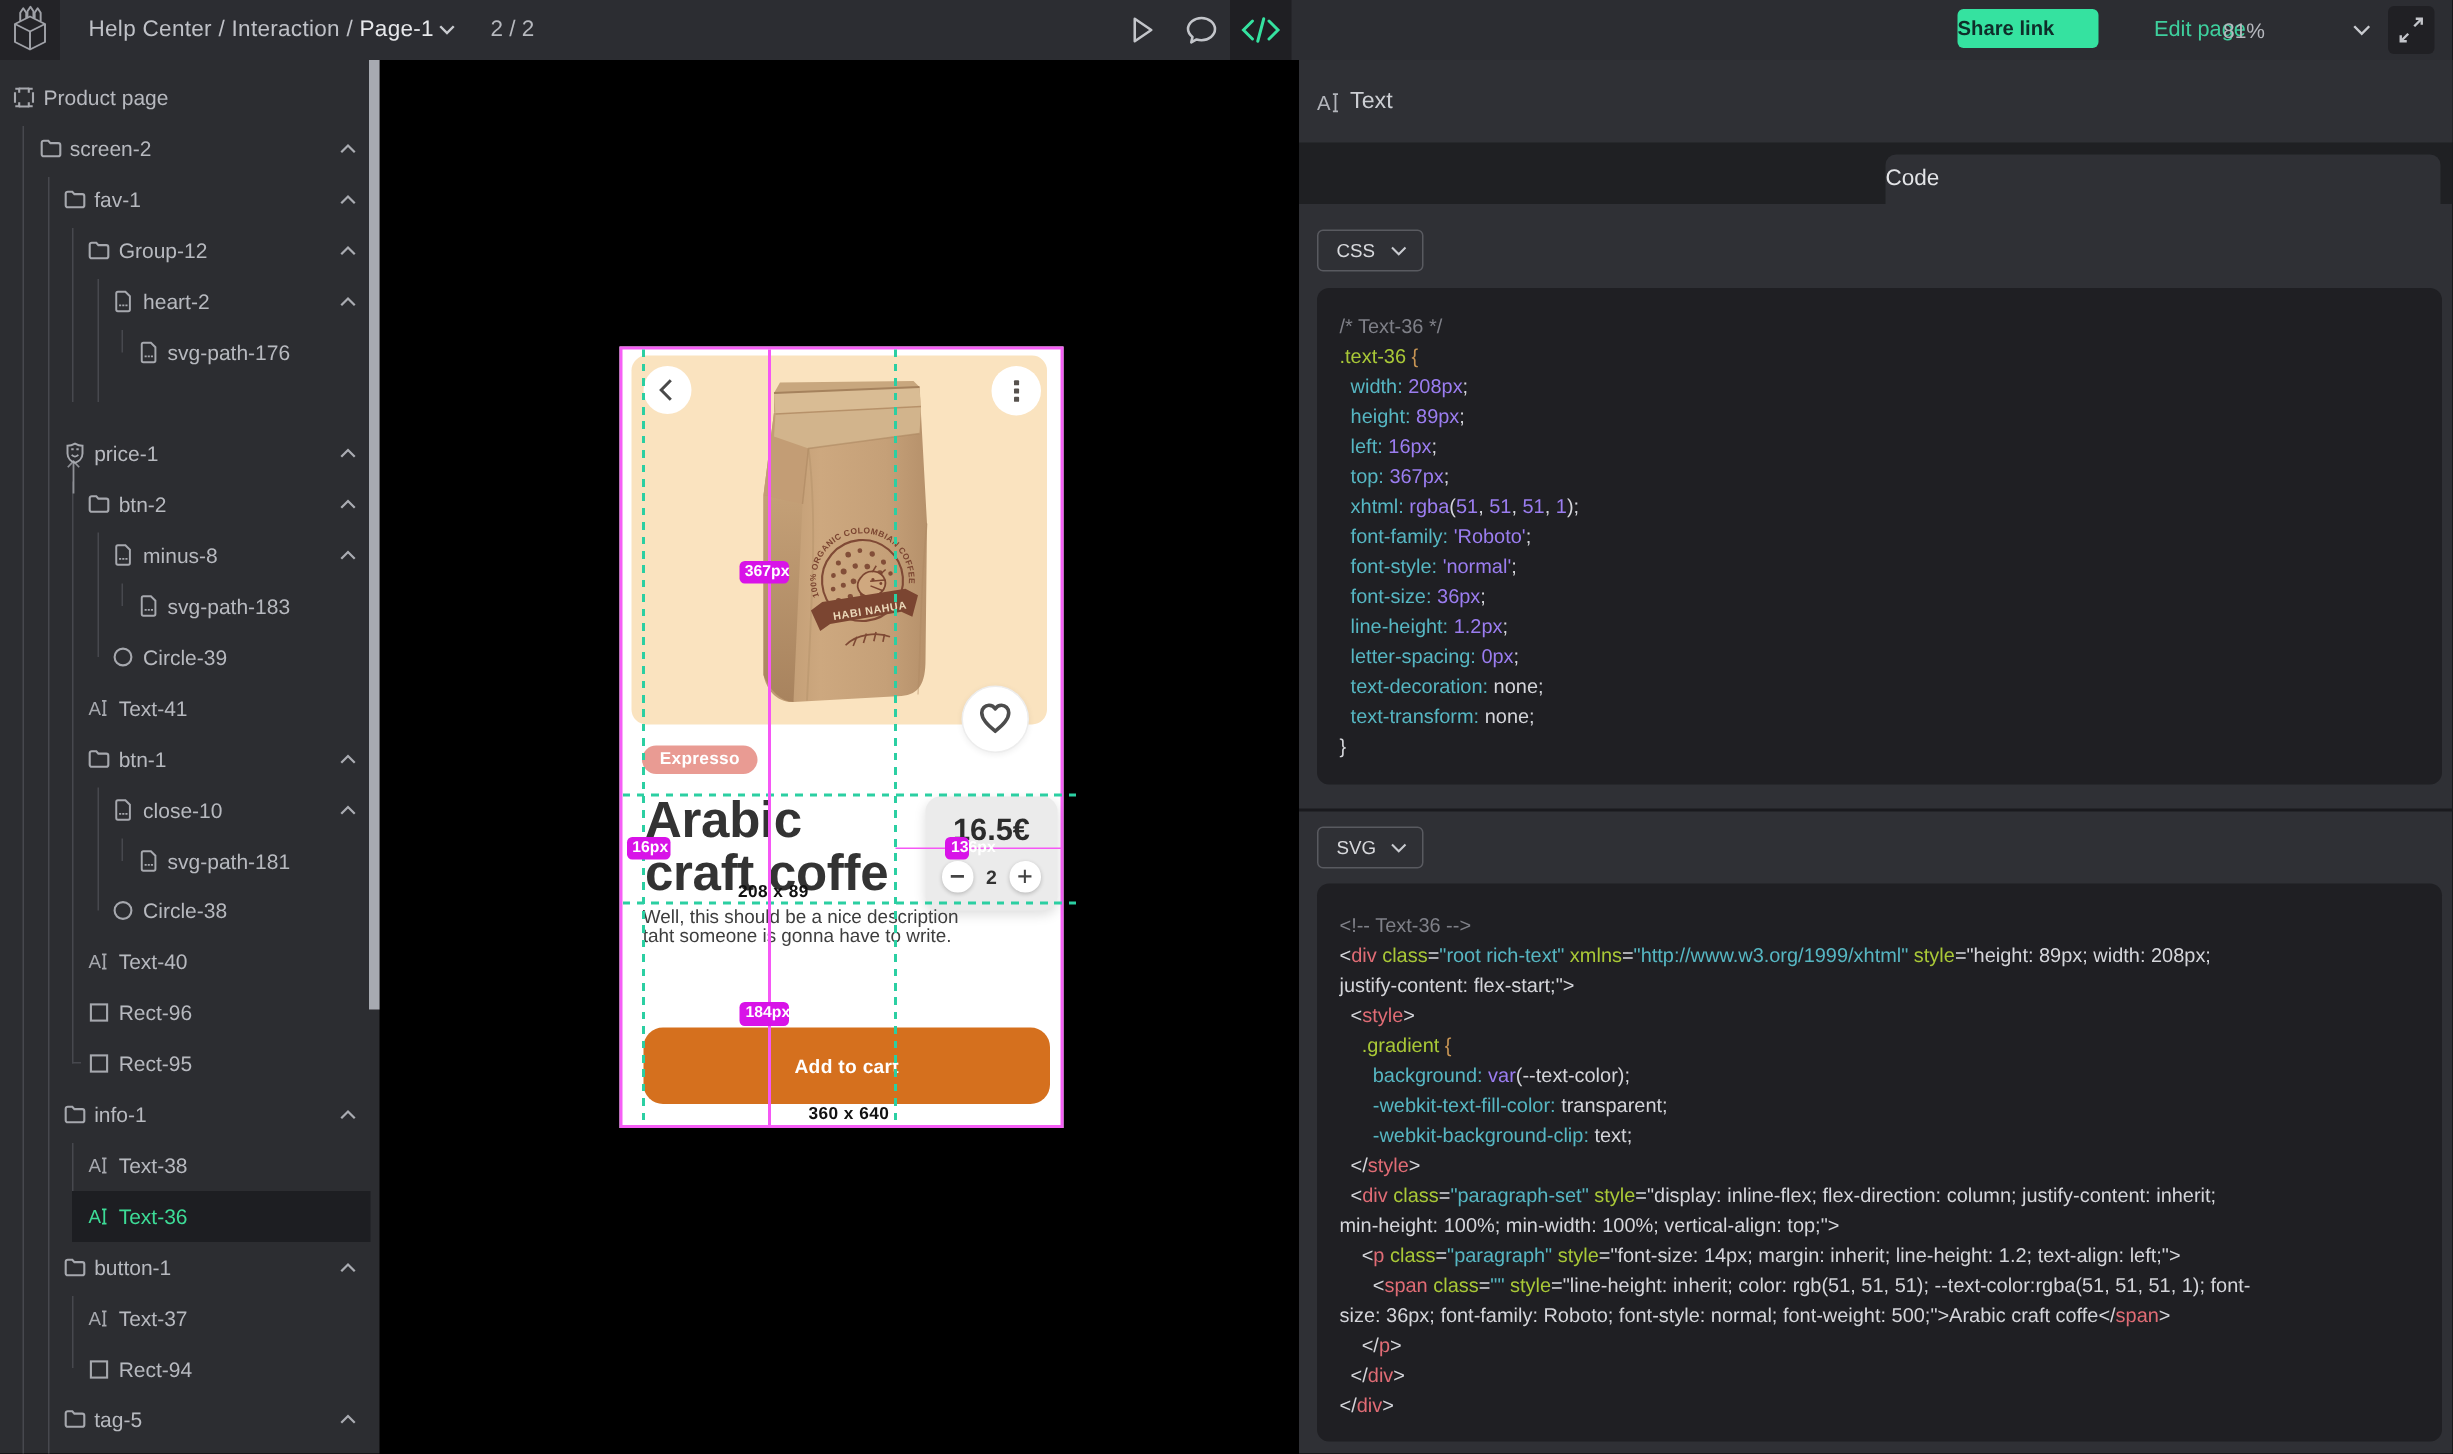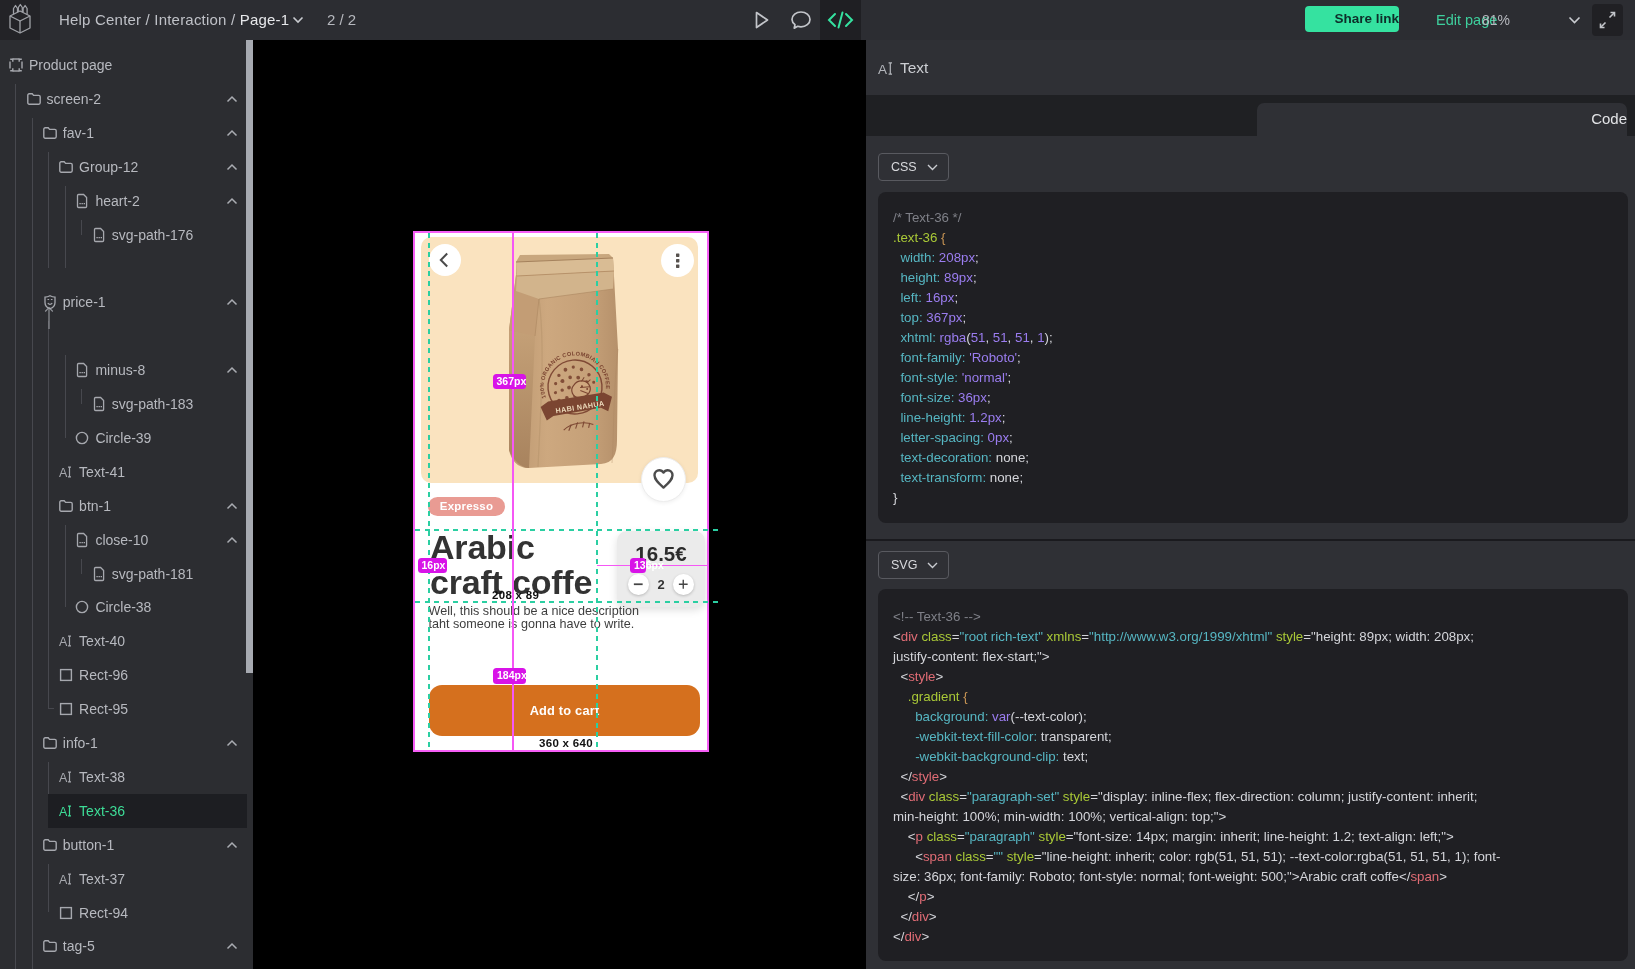--- a/index.html
+++ b/index.html
@@ -3,38 +3,38 @@
 <style>
 *{margin:0;padding:0;box-sizing:border-box}
 html,body{width:1635px;height:969px;overflow:hidden;background:#000;font-family:"Liberation Sans",sans-serif;}
 .abs{position:absolute}
 #topbar{position:absolute;left:0;top:0;width:1635px;height:40px;background:#2c2d32;z-index:5}
 #logo{position:absolute;left:0;top:0;width:40px;height:40px;background:#232327}
 #crumb{position:absolute;left:59px;top:11px;font-size:15px;color:#bfc1c7;letter-spacing:.2px}
 #crumb b{color:#e7e8eb;font-weight:normal}
 #pages{position:absolute;left:327px;top:11px;font-size:15px;color:#b6b8be}
 #codetile{position:absolute;left:820px;top:0;width:41px;height:40px;background:#1f1f23}
-#sharebtn{position:absolute;left:1305px;top:6px;width:94px;height:26px;background:#35e2a0;border-radius:4px;color:#0e2e2a;font-size:13.5px;font-weight:bold;text-align:right;line-height:26px}
+#sharebtn{position:absolute;left:1305px;top:6px;width:94px;height:26px;background:#35e2a0;border-radius:4px;color:#0e2e2a;font-size:13.5px;font-weight:bold;text-align:left;line-height:26px}
 #editpage{position:absolute;left:1436px;top:12px;font-size:14.5px;color:#3ecf9d}
 #zoom{position:absolute;left:1482px;top:12px;font-size:14px;color:#b6b8be}
 #expandtile{position:absolute;left:1592px;top:4px;width:31px;height:32px;background:#202024;border-radius:4px}
 #sidebar{position:absolute;left:0;top:40px;width:253px;height:929px;background:#2c2d31;z-index:4}
 #sbthumb{position:absolute;left:246px;top:0px;width:7px;height:633px;background:#a7aab1}
 .trow{position:absolute;left:0;width:253px;height:34px}
 .trow .lbl{position:absolute;top:50%;transform:translateY(-50%);font-size:14px;color:#b7b9bf;white-space:nowrap}
 .trow .ticon{position:absolute;top:50%;transform:translateY(-50%);width:16px;height:16px}
 .trow .chev{position:absolute;left:226px;top:50%;transform:translateY(-50%)}
 .trow.sel{background:#1d1e22;left:48px;width:199px}
 .trow.sel .lbl{color:#3ddc97}
 .tline{position:absolute;width:1px;background:#47484e}
 #canvas{position:absolute;left:253px;top:40px;width:613px;height:929px;background:#000;z-index:1}
 #panel{position:absolute;left:866px;top:40px;width:769px;height:929px;background:#2f3035;z-index:5}
 #phead{position:absolute;left:0;top:0;width:769px;height:55px;background:#2f3035}
 #ptabs{position:absolute;left:0;top:55px;width:769px;height:41px;background:#1f2023}
-#tabcode{position:absolute;left:391px;top:8px;width:370px;height:33px;background:#2f3035;border-radius:7px 7px 0 0;color:#e3e4e7;font-size:15px;text-align:right;line-height:31px}
+#tabcode{position:absolute;left:391px;top:8px;width:370px;height:33px;background:#2f3035;border-radius:7px 7px 0 0;color:#e3e4e7;font-size:15px;text-align:left;line-height:31px}
 #tabinfo{position:absolute;left:0;top:8px;width:391px;height:33px;color:#e3e4e7;font-size:15px;text-align:center;line-height:31px}
 .dd{position:absolute;left:12px;width:71px;height:28px;border:1px solid #595a60;border-radius:4px;color:#d8d9dd;font-size:12.5px;line-height:26px;padding-left:12px}
 .codeblk{position:absolute;left:12px;width:750px;background:#1f1f23;border-radius:8px;overflow:hidden}
 .codeblk pre{font-family:"Liberation Sans",sans-serif;font-size:13.3px;line-height:20px;padding:16px 0 0 15px;white-space:pre;color:#d4d5da}
 .cg{color:#7f8088}.cl{color:#a9c837}.co{color:#c79454}.cc{color:#56b6c2}.cp{color:#9b7df0}.cr{color:#e06c75}
 #divider{position:absolute;left:0;top:499px;width:769px;height:2px;background:#1a1a1e}
 
 #phone{position:absolute;left:413px;top:231px;width:295.5px;height:520.5px;background:#fff;border:2px solid #f65ef6;z-index:2}
 .ph{position:absolute}
 #img-area{left:6px;top:4px;width:277px;height:246px;border-radius:10px;background:#fae3bf}
@@ -180,20 +180,29 @@
         </svg></span>
 <span class="lbl" style="left:111.7px">svg-path-176</span>
 </div>
 <div class="trow" style="top:245.3px">
 <span class="ticon" style="left:41.8px"><svg width="16" height="16" viewBox="0 0 16 16">
           <path d="M8 1.8c1.8 1 3.8 1.4 5 1.4v5.2c0 3.2-2.6 5.4-5 6.2-2.4-.8-5-3-5-6.2V3.2c1.2 0 3.2-.4 5-1.4z" fill="none" stroke="#a6a8ae" stroke-width="1.3"></path>
           <path d="M5.5 5.5h1.6M8.9 5.5h1.6" stroke="#a6a8ae" stroke-width="1.2"></path>
           <path d="M5.8 9.2c.6.8 1.3 1.2 2.2 1.2s1.6-.4 2.2-1.2" stroke="#a6a8ae" stroke-width="1.2" fill="none"></path>
         </svg></span>
 <span class="lbl" style="left:62.8px">price-1</span>
+<svg class="chev" width="12" height="8" viewBox="0 0 12 8">
+        <path d="M1.5 6.5 L6 2 L10.5 6.5" stroke="#aaacb2" stroke-width="1.5" fill="none"></path>
+      </svg>
+</div>
+<div class="trow" style="top:279.2px">
+<span class="ticon" style="left:58.1px"><svg width="16" height="16" viewBox="0 0 16 16">
+          <path d="M1.8 4.2c0-.8.6-1.4 1.4-1.4h3l1.4 1.6h5.2c.8 0 1.4.6 1.4 1.4v6c0 .8-.6 1.4-1.4 1.4H3.2c-.8 0-1.4-.6-1.4-1.4z" fill="none" stroke="#a6a8ae" stroke-width="1.4"></path>
+        </svg></span>
+<span class="lbl" style="left:79.1px">btn-2</span>
 <svg class="chev" width="12" height="8" viewBox="0 0 12 8">
         <path d="M1.5 6.5 L6 2 L10.5 6.5" stroke="#aaacb2" stroke-width="1.5" fill="none"></path>
       </svg>
 </div>
 <div class="trow" style="top:313.1px">
 <span class="ticon" style="left:74.4px"><svg width="16" height="16" viewBox="0 0 16 16">
           <path d="M3.5 2.6c0-.6.5-1.1 1.1-1.1h5l3 3v8.9c0 .6-.5 1.1-1.1 1.1H4.6c-.6 0-1.1-.5-1.1-1.1z" fill="none" stroke="#a6a8ae" stroke-width="1.3"></path>
           <path d="M5.4 10.6h1.4M7.5 10.6h1.4M9.6 10.6h1.4" stroke="#a6a8ae" stroke-width="1.1"></path>
         </svg></span>
 <span class="lbl" style="left:95.4px">minus-8</span>

